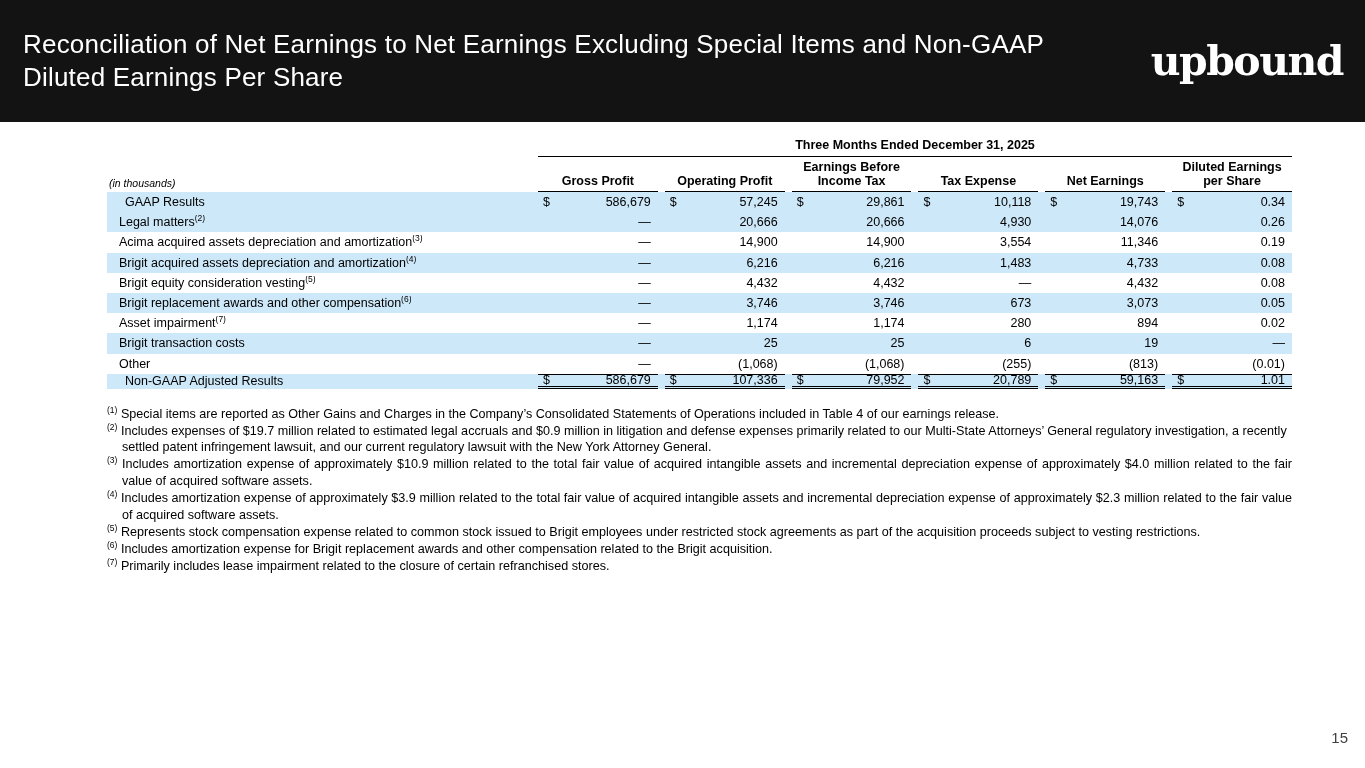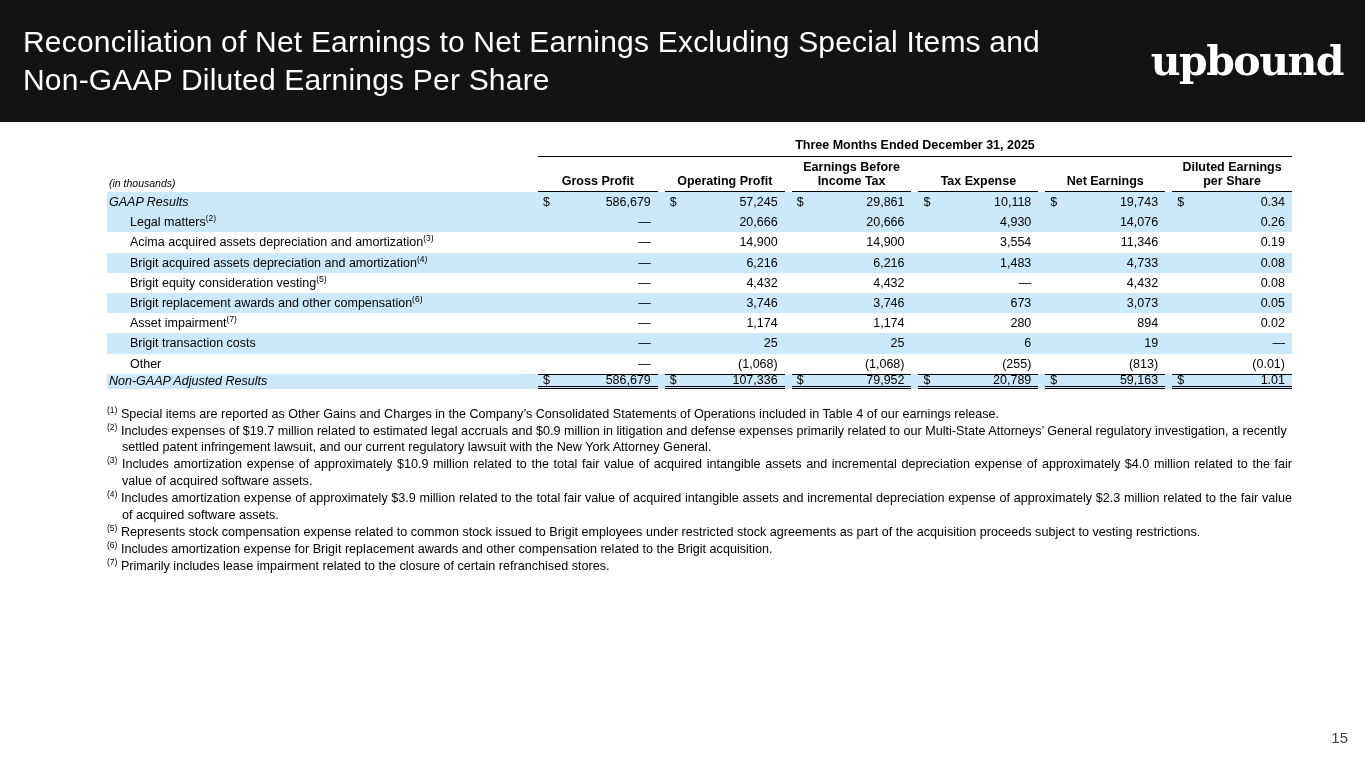--- a/index.html
+++ b/index.html
@@ -18,21 +18,21 @@
     height: 122px;
     display: flex;
     align-items: center;
     justify-content: space-between;
     padding: 0 22px 0 23px;
     box-sizing: border-box;
   }
   .slide-title {
     margin: 0;
     color: #fff;
-    font-size: 30px;
+    font-size: 26px;
     font-weight: 400;
     line-height: 1.26;
     max-width: 1040px;
     letter-spacing: 0.2px;
   }
   .logo {
     color: #fff;
     font-family: "DejaVu Serif", serif;
     font-weight: 700;
     font-size: 41px;
@@ -67,23 +67,23 @@
   }
   .unit-label {
     font-style: italic;
     font-size: 10.5px;
     align-self: flex-end;
     padding: 0 0 3px 2px;
   }
   .t-row { display: flex; align-items: center; height: 20.2px; }
   .r-shade { background: #cde8f8; }
   .label-cell { white-space: nowrap; overflow: hidden; }
-  .indent-0 { padding-left: 2px; font-style: italic; }
+  .indent-0 { padding-left: 18px; }
   .indent-1 { padding-left: 11px; }
-  .indent-2 { padding-left: 23px; }
+  .indent-2 { padding-left: 12px; }
   sup { font-size: 8.5px; line-height: 0; vertical-align: super; }
   .num-cell {
     display: flex;
     align-items: center;
     padding: 0 7px 0 5px;
     height: 100%;
   }
   .num-cell .val { margin-left: auto; white-space: nowrap; }
   .num-cell .dollar { white-space: nowrap; }
   .r-total { height: 15px; }

